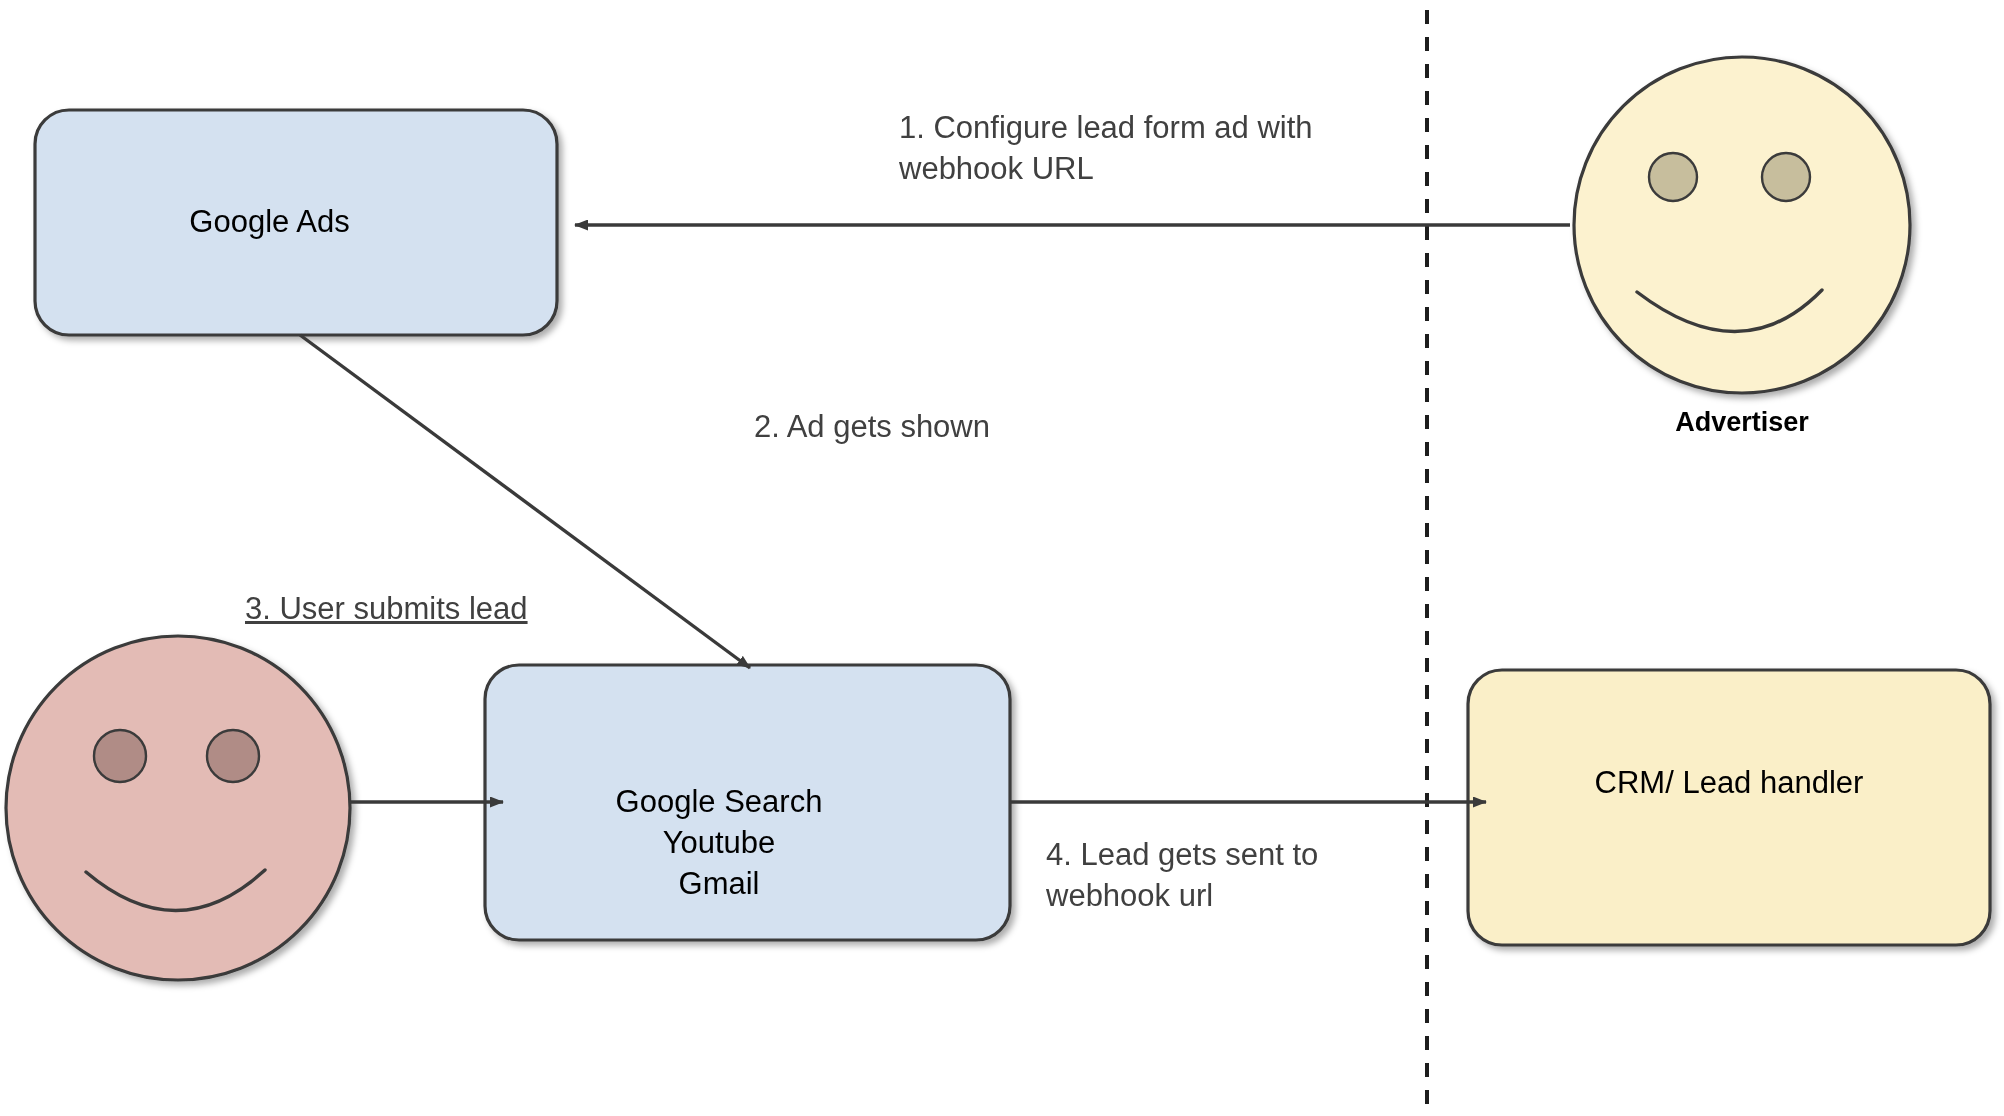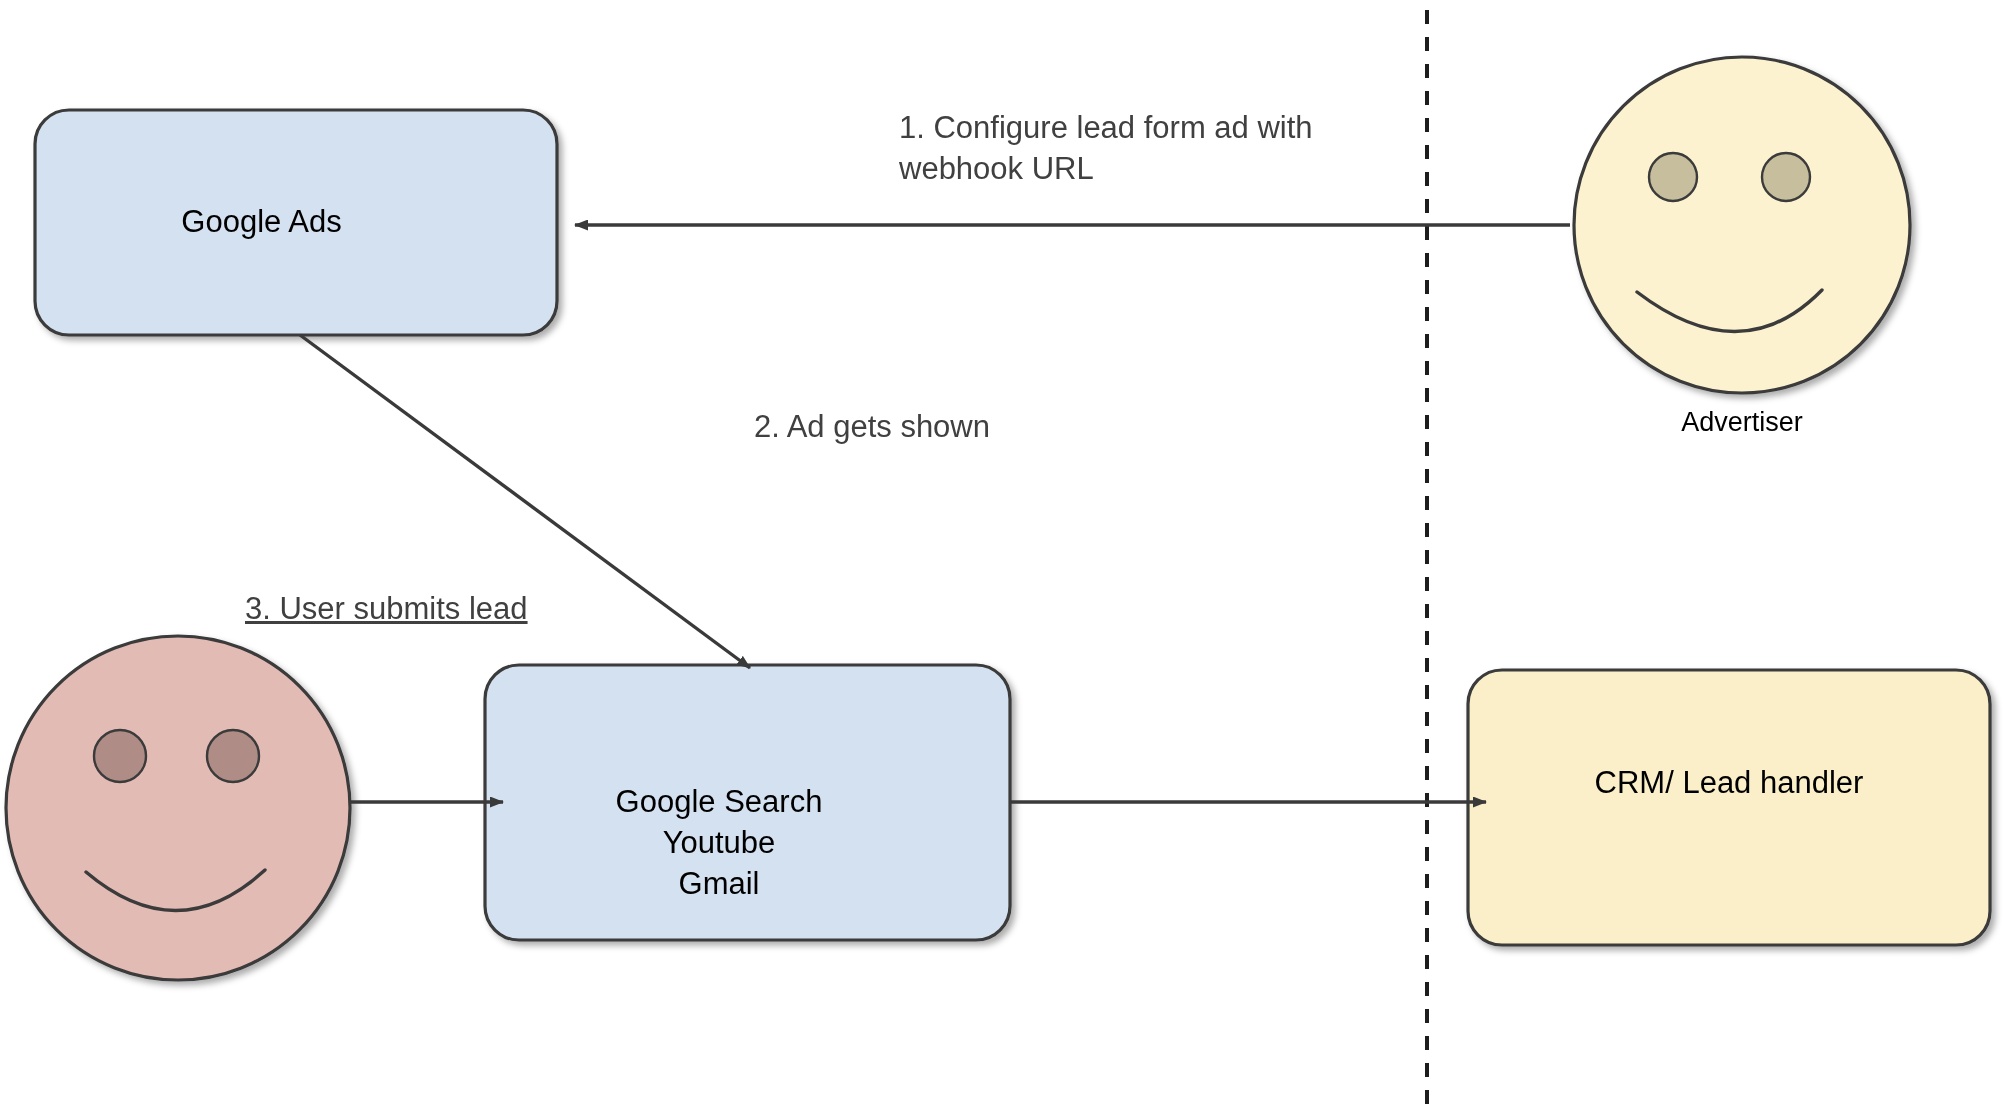--- a/index.html
+++ b/index.html
@@ -26,26 +26,26 @@
     position:absolute;
     color:#404040;
     font-size:31px;
     line-height:41px;
     white-space:pre-line;
   }
   .actor-name{
     position:absolute;
     color:#000000;
     font-size:27px;
-    font-weight:normal;
+    font-weight:bold;
     text-align:center;
   }
 
   
-  #lbl-google-ads{left:35px;top:201px;width:453px;}
+  #lbl-google-ads{left:43px;top:201px;width:453px;}
   #lbl-google-props{left:485px;top:781px;width:468px;}
   #lbl-crm{left:1468px;top:762px;width:522px;}
 
   
   #lbl-step1{left:899px;top:107px;width:520px;}
   #lbl-step2{left:570px;top:406px;width:420px;text-align:right;}
   #lbl-step3{left:245px;top:588px;width:400px;text-decoration:underline;}
   #lbl-step4{left:1046px;top:834px;width:380px;}
 
   
@@ -106,17 +106,19 @@
 
   <div class="node-label" id="lbl-crm">CRM/ Lead handler</div>
 
   <div class="edge-label" id="lbl-step1">1.  Configure lead form ad with
 webhook URL</div>
 
   <div class="edge-label" id="lbl-step2">2.  Ad gets shown</div>
 
   <div class="edge-label" id="lbl-step3">3.  User submits lead</div>
 
+  <div class="edge-label" id="lbl-step4">4.  Lead gets sent to
+webhook url</div>
 
   <div class="actor-name" id="name-advertiser">Advertiser</div>
 
 
 </div>
 
 </body></html>

